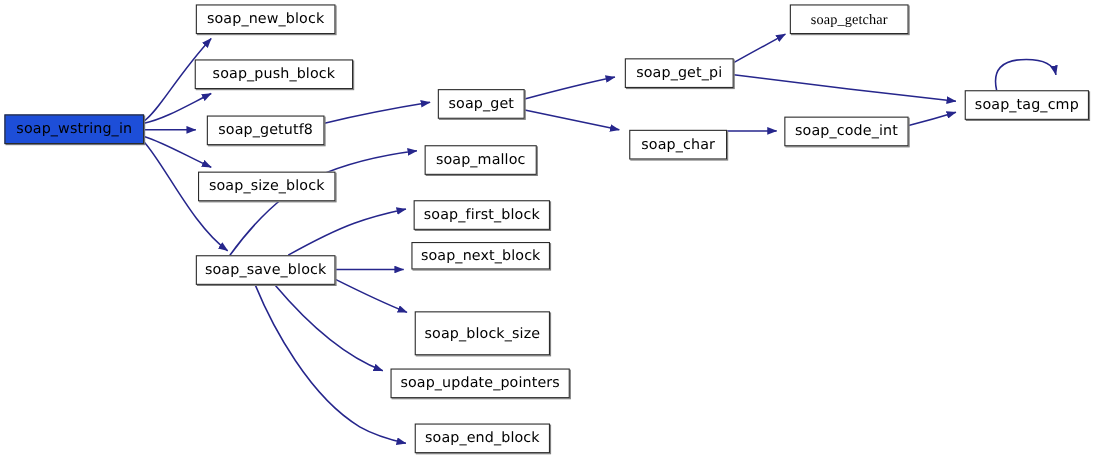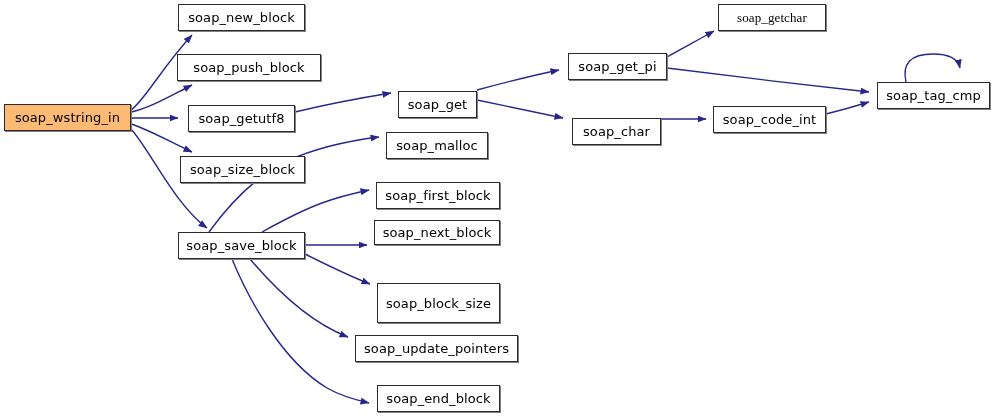--- a/index.html
+++ b/index.html
@@ -31,21 +31,21 @@
     font-size: 13px;
     line-height: 1;
     display: flex;
     align-items: center;
     justify-content: center;
     white-space: nowrap;
     letter-spacing: 0.1px;
     box-shadow: 1px 1px 0 0 #808080;
   }
   .node.highlight {
-    background: #fdba74;
+    background: #1d4ed8;
   }
   .node-label {
     display: block;
     pointer-events: none;
   }
 </style>
 </head>
 <body>
 
 <div id="canvas">
@@ -91,21 +91,21 @@
       </div>
       <div class="node" style="left: 188px; top: 105px; width: 107px; height: 27px;">
         <span class="node-label">soap_getutf8</span>
       </div>
       <div class="node" style="left: 180px; top: 156px; width: 125px; height: 27px;">
         <span class="node-label">soap_size_block</span>
       </div>
       <div class="node" style="left: 178px; top: 232px; width: 127px; height: 27px;">
         <span class="node-label">soap_save_block</span>
       </div>
-      <div class="node" style="left: 398px; top: 91px; width: 79px; height: 27px;">
+      <div class="node" style="left: 398px; top: 81px; width: 79px; height: 27px;">
         <span class="node-label">soap_get</span>
       </div>
       <div class="node" style="left: 386px; top: 132px; width: 102px; height: 27px;">
         <span class="node-label">soap_malloc</span>
       </div>
       <div class="node" style="left: 376px; top: 182px; width: 124px; height: 27px;">
         <span class="node-label">soap_first_block</span>
       </div>
       <div class="node" style="left: 374px; top: 220px; width: 126px; height: 25px;">
         <span class="node-label">soap_next_block</span>

